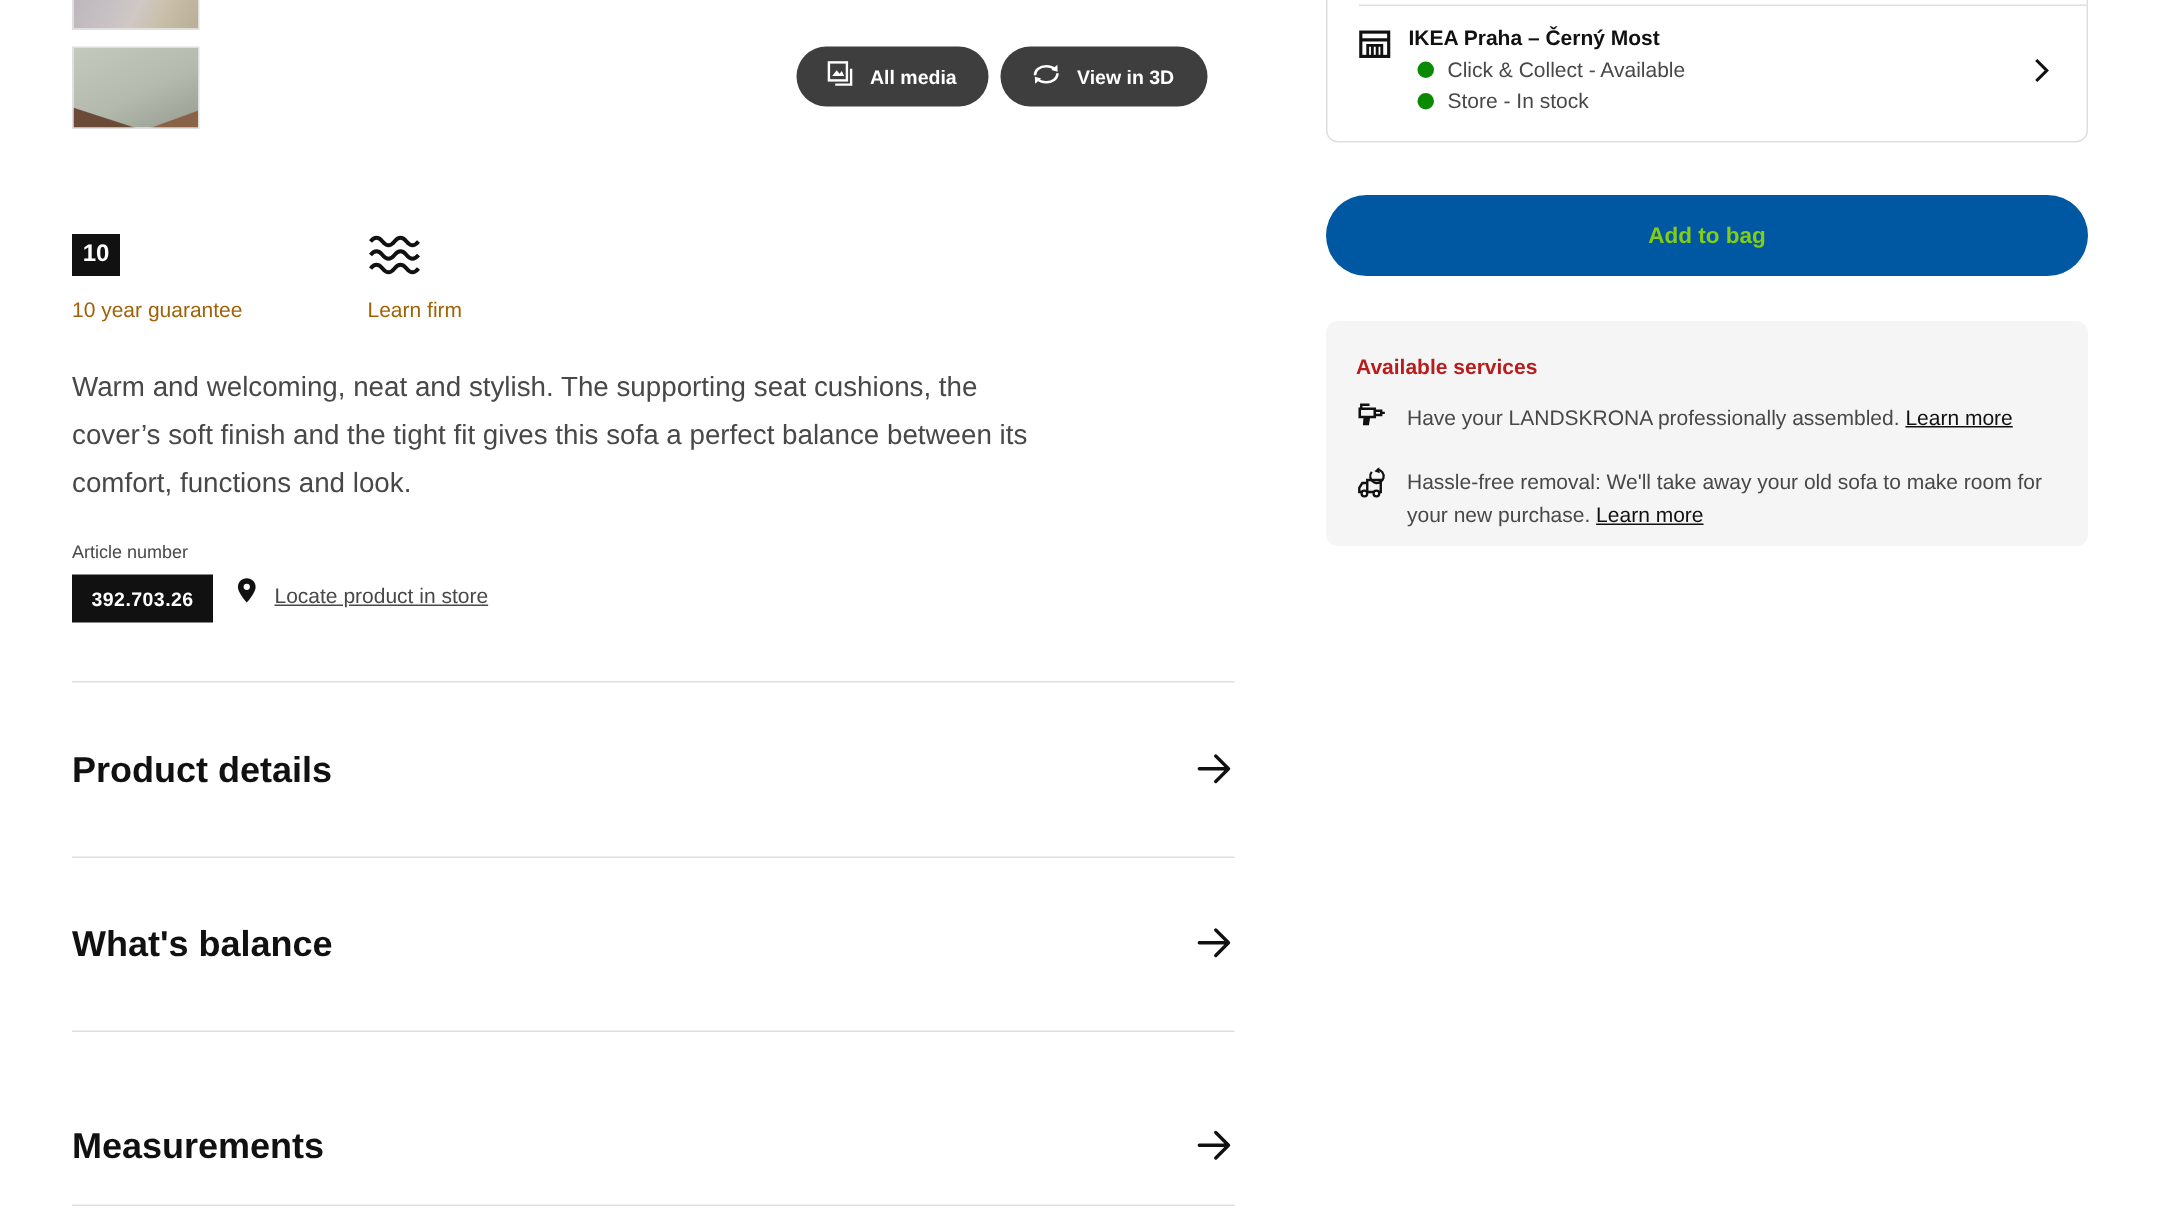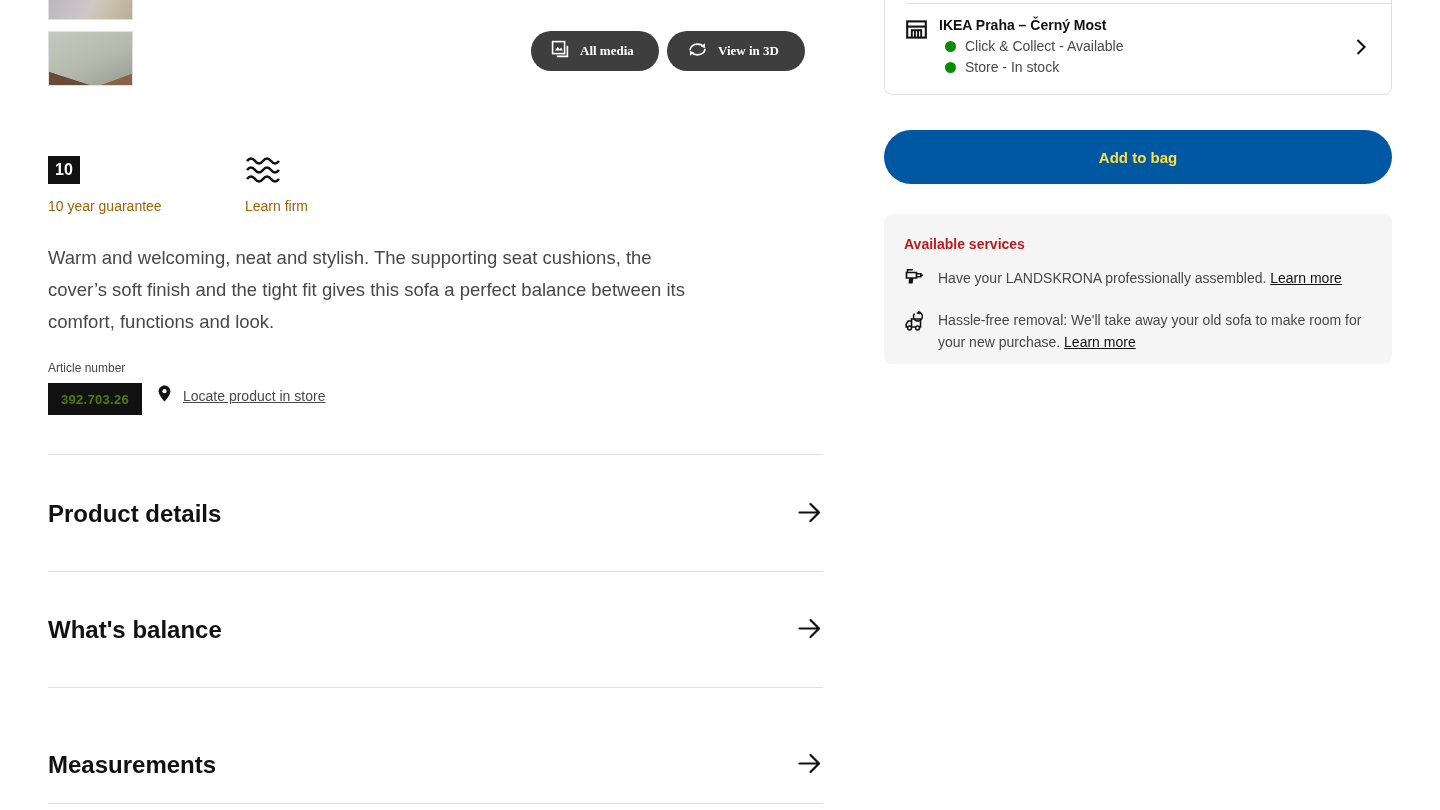--- a/index.html
+++ b/index.html
@@ -16,42 +16,42 @@
   .thumb-2 { top: 31px; height: 55px;
     background:
       linear-gradient(18deg, #6b4b38 0 16%, rgba(107,75,56,0) 17%),
       linear-gradient(-20deg, #8a6247 0 13%, rgba(138,98,71,0) 14%),
       linear-gradient(155deg, #c3c9bd 0%, #b4bbae 55%, #a0a79a 85%, #979e91 100%);
   }
 
   
   .pill { position: absolute; top: 31px; height: 40px; border: none; border-radius: 20px;
     background: #3e3e3e; color: #fff; display: flex; align-items: center; gap: 10px;
-    padding: 0 20px; font-family: Liberation Serif, serif; font-size: 13px; font-weight: bold; cursor: pointer; }
+    padding: 0 20px; font-family: Liberation Sans, sans-serif; font-size: 13px; font-weight: bold; cursor: pointer; }
   .pill-media { left: 531px; width: 128px; }
   .pill-3d    { left: 667px; width: 138px; }
   .pill svg { flex: 0 0 auto; }
 
   
   .guarantee-badge { position: absolute; left: 48px; top: 156px; width: 32px; height: 28px;
     background: #111; color: #fff; font-size: 16px; font-weight: bold;
     display: flex; align-items: center; justify-content: center; text-align: right; }
   .benefit-label { position: absolute; font-size: 14px; color: #a16207; }
   .label-guarantee { left: 48px; top: 198px; }
   .label-firmness  { left: 245px; top: 198px; }
   .firmness-icon { position: absolute; left: 246px; top: 156px; }
 
   
   .description { position: absolute; left: 48px; top: 242px; width: 640px;
     font-size: 18.5px; line-height: 32px; color: #484848; }
 
   
   .article-label { position: absolute; left: 48px; top: 361px; font-size: 12px; color: #484848; }
   .article-badge { position: absolute; left: 48px; top: 383px; height: 23px; padding: 16px 13px;
-    background: #111; color: #4d7c0f; font-size: 13px; font-weight: bold; letter-spacing: .3px;
+    background: #111; color: #ffffff; font-size: 13px; font-weight: bold; letter-spacing: .3px;
     display: flex; align-items: center; }
   .locate-row { position: absolute; left: 155px; top: 384px; display: flex; align-items: center; gap: 9px; cursor: pointer; }
   .locate-link { font-size: 14px; color: #484848; text-decoration: underline; }
 
   
   .divider { position: absolute; left: 48px; width: 775px; height: 1px; background: #dfdfdf; }
   .d1 { top: 454px; } .d2 { top: 571px; } .d3 { top: 687px; } .d4 { top: 803px; }
   .section-row { position: absolute; left: 48px; width: 775px; height: 54px;
     display: flex; align-items: center; justify-content: space-between; cursor: pointer; background: transparent; border: none; font-family: inherit; }
   .s1 { top: 487px; } .s2 { top: 603px; } .s3 { top: 738px; }
@@ -65,21 +65,21 @@
   .store-icon-col { width: 54px; padding: 14px 0 0 20px; }
   .store-info { padding-top: 13px; flex: 1; }
   .store-name { font-size: 14px; font-weight: bold; color: #111; line-height: 16px; }
   .status-line { display: flex; align-items: center; gap: 9px; margin: 5px 0 0 6px; }
   .status-dot { width: 11px; height: 11px; border-radius: 50%; background: #0a8a00; }
   .status-text { font-size: 14px; color: #484848; line-height: 16px; }
   .store-chevron { align-self: center; margin-right: 24px; }
 
   
   .add-to-bag { position: absolute; left: 884px; top: 130px; width: 508px; height: 54px;
-    background: #0058a3; color: #fde047; border: none; border-radius: 27px;
+    background: #0058a3; color: #84cc16; border: none; border-radius: 27px;
     font-family: inherit; font-size: 15px; font-weight: bold; cursor: pointer; }
 
   
   .services-box { position: absolute; left: 884px; top: 214px; width: 508px; height: 150px;
     background: #f5f5f5; border-radius: 8px; padding: 22px 24px 0 20px; }
   .services-title { font-size: 14px; font-weight: bold; color: #b91c1c; margin-bottom: 15px; }
   .service-row { display: flex; margin-bottom: 17px; }
   .service-icon-col { width: 34px; flex: 0 0 34px; padding-top: 1px; }
   .service-text { font-size: 14px; line-height: 22px; color: #484848; max-width: 430px; }
   .learn-more { color: #111; text-decoration: underline; cursor: pointer; }

